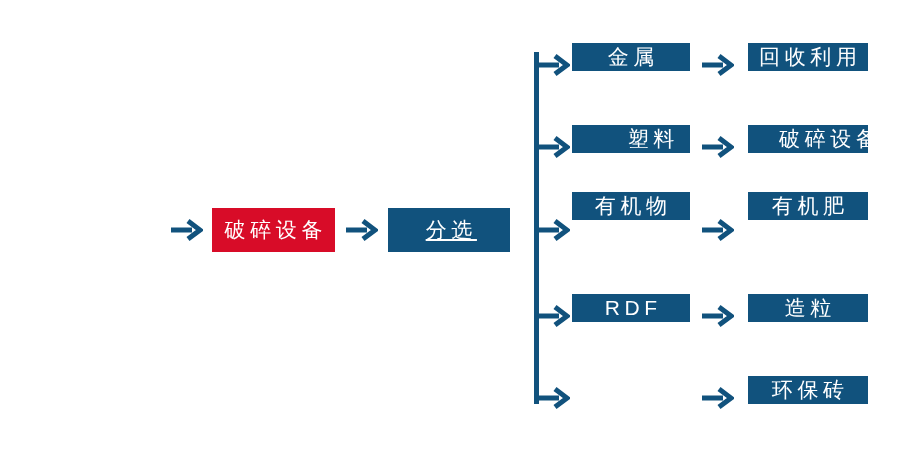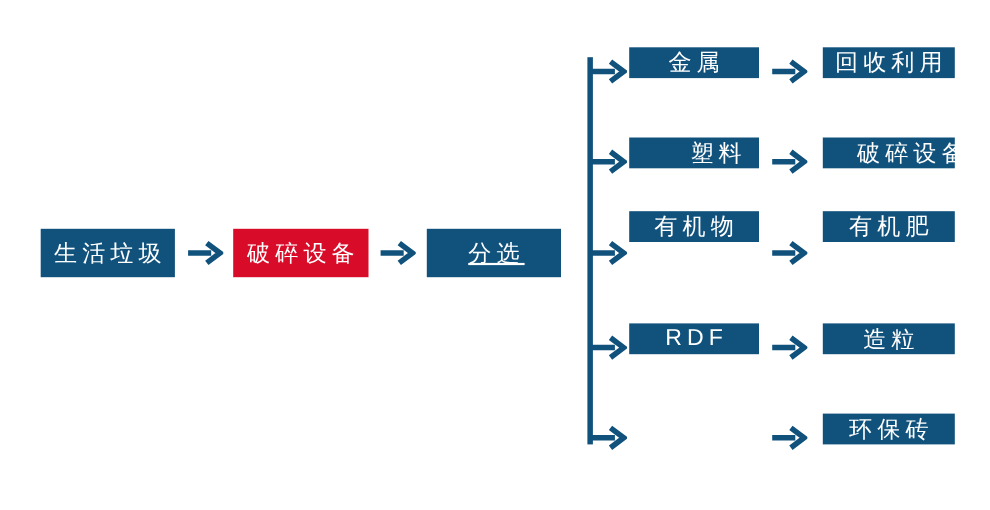--- a/index.html
+++ b/index.html
@@ -58,21 +58,20 @@
     fill: none;
     stroke-linecap: butt;
     stroke-linejoin: miter;
   }
 </style>
 </head>
 <body>
 
 <div class="canvas">
 
-  <div class="node blue main-node n-main1">生活垃圾</div>
 
   <svg class="arrow" style="left:169px;top:218px" width="34" height="24" viewBox="0 0 34 24">
     <path d="M2 12 H23"></path>
       <path d="M19 3 L31 12 L19 21"></path>
   </svg>
 
   <div class="node red main-node n-main2">破碎设备</div>
 
   <svg class="arrow" style="left:344px;top:218px" width="34" height="24" viewBox="0 0 34 24">
     <path d="M2 12 H23"></path>

